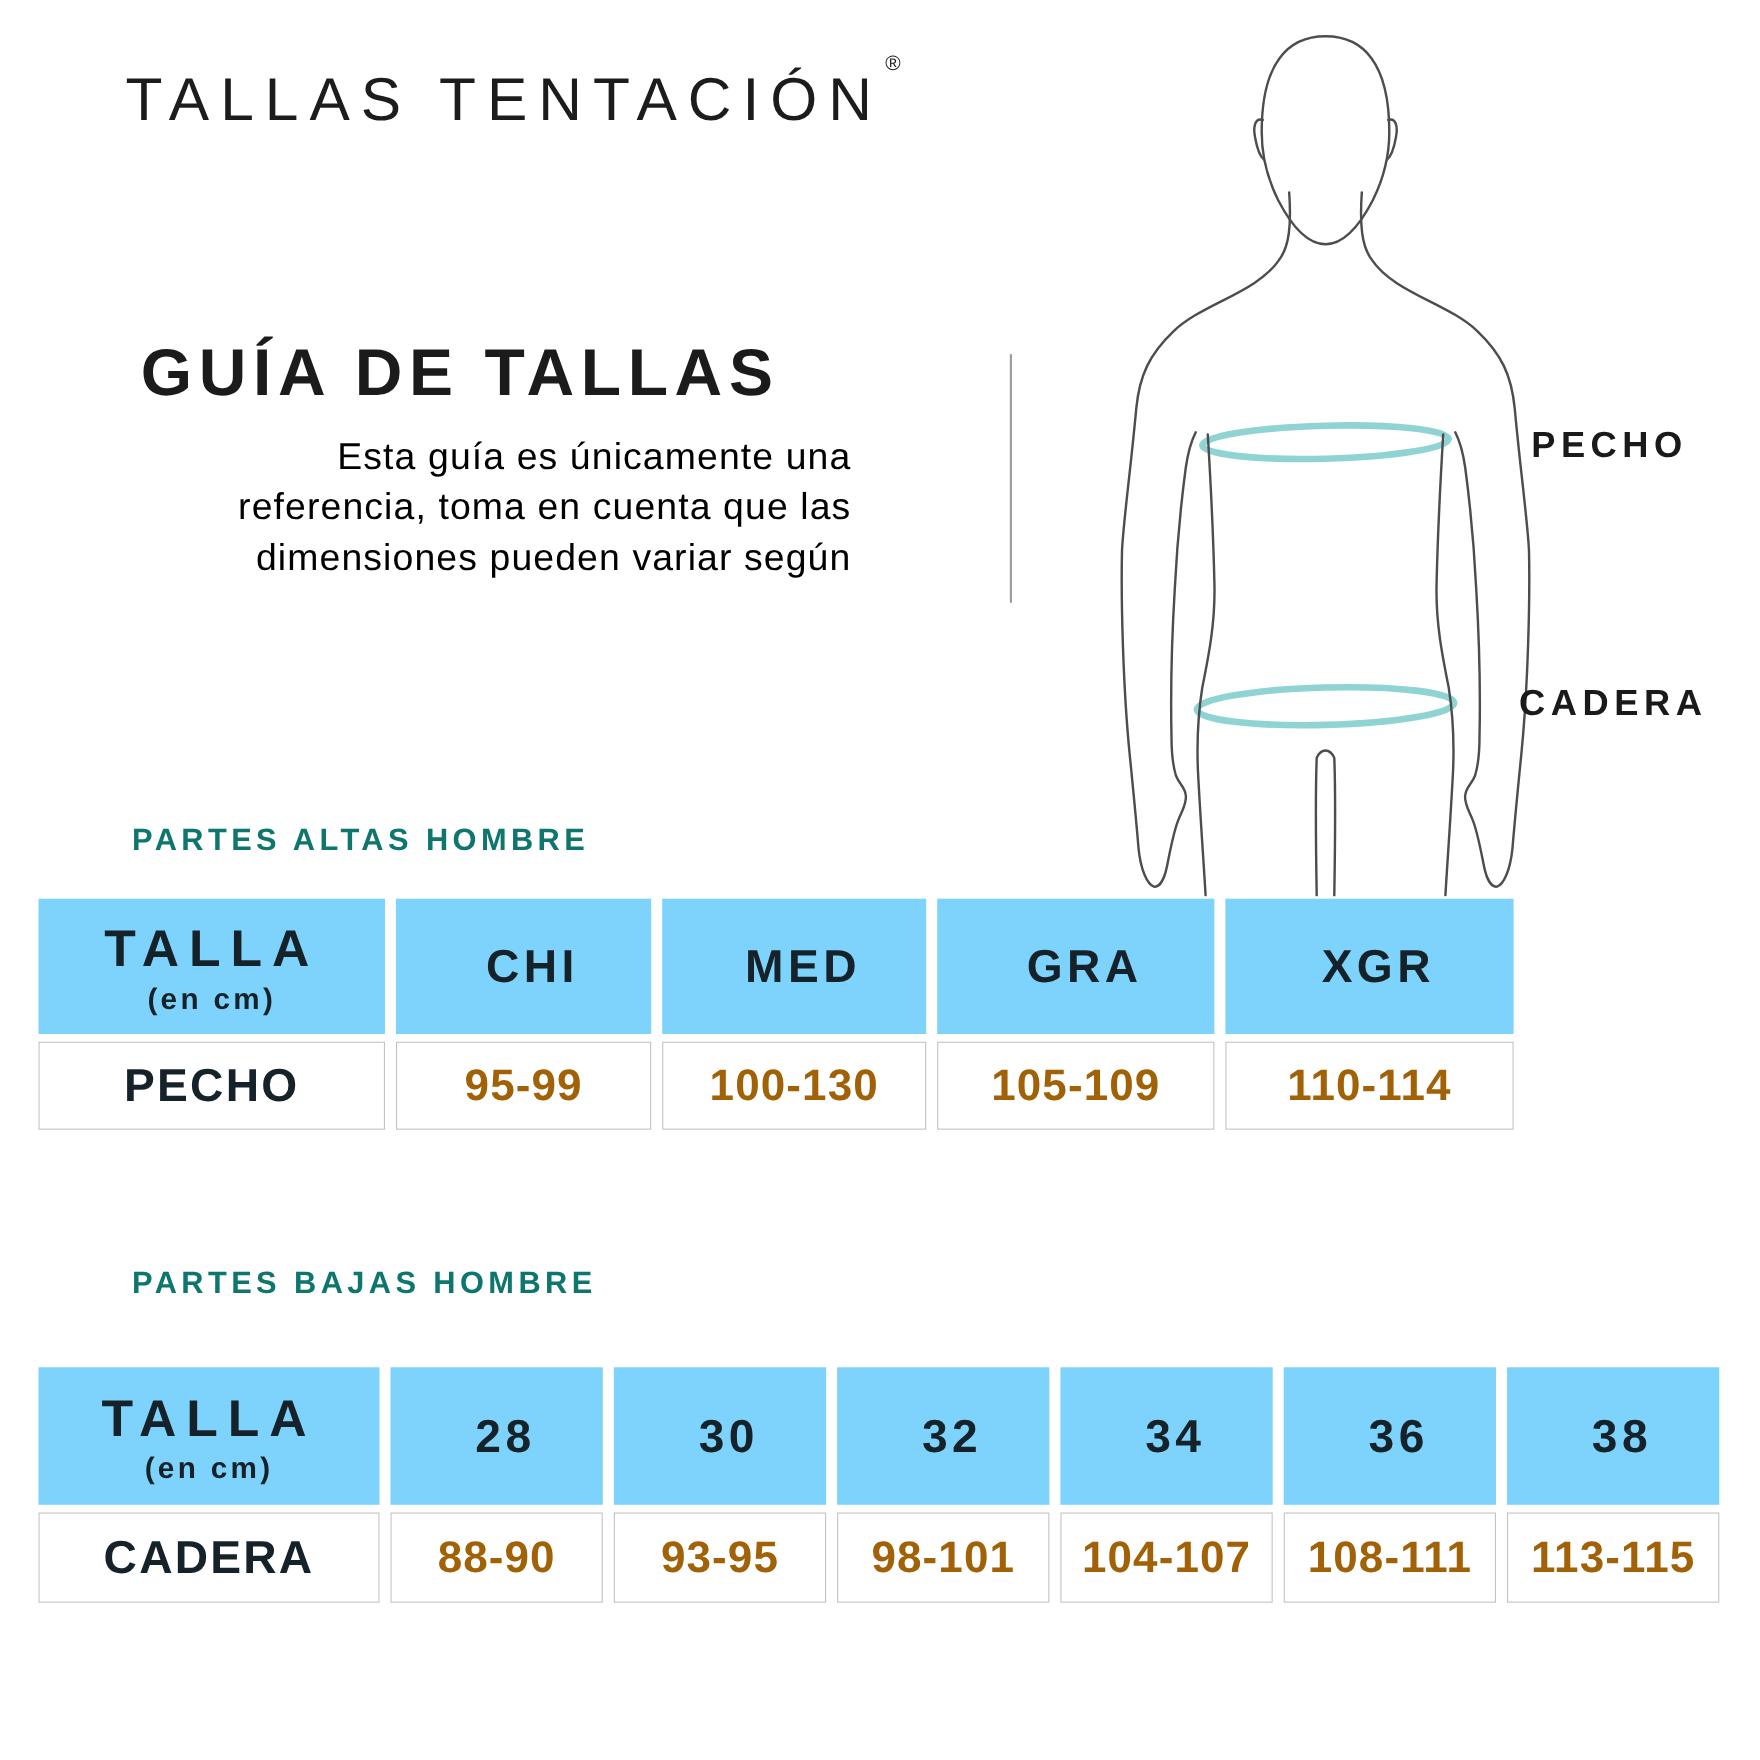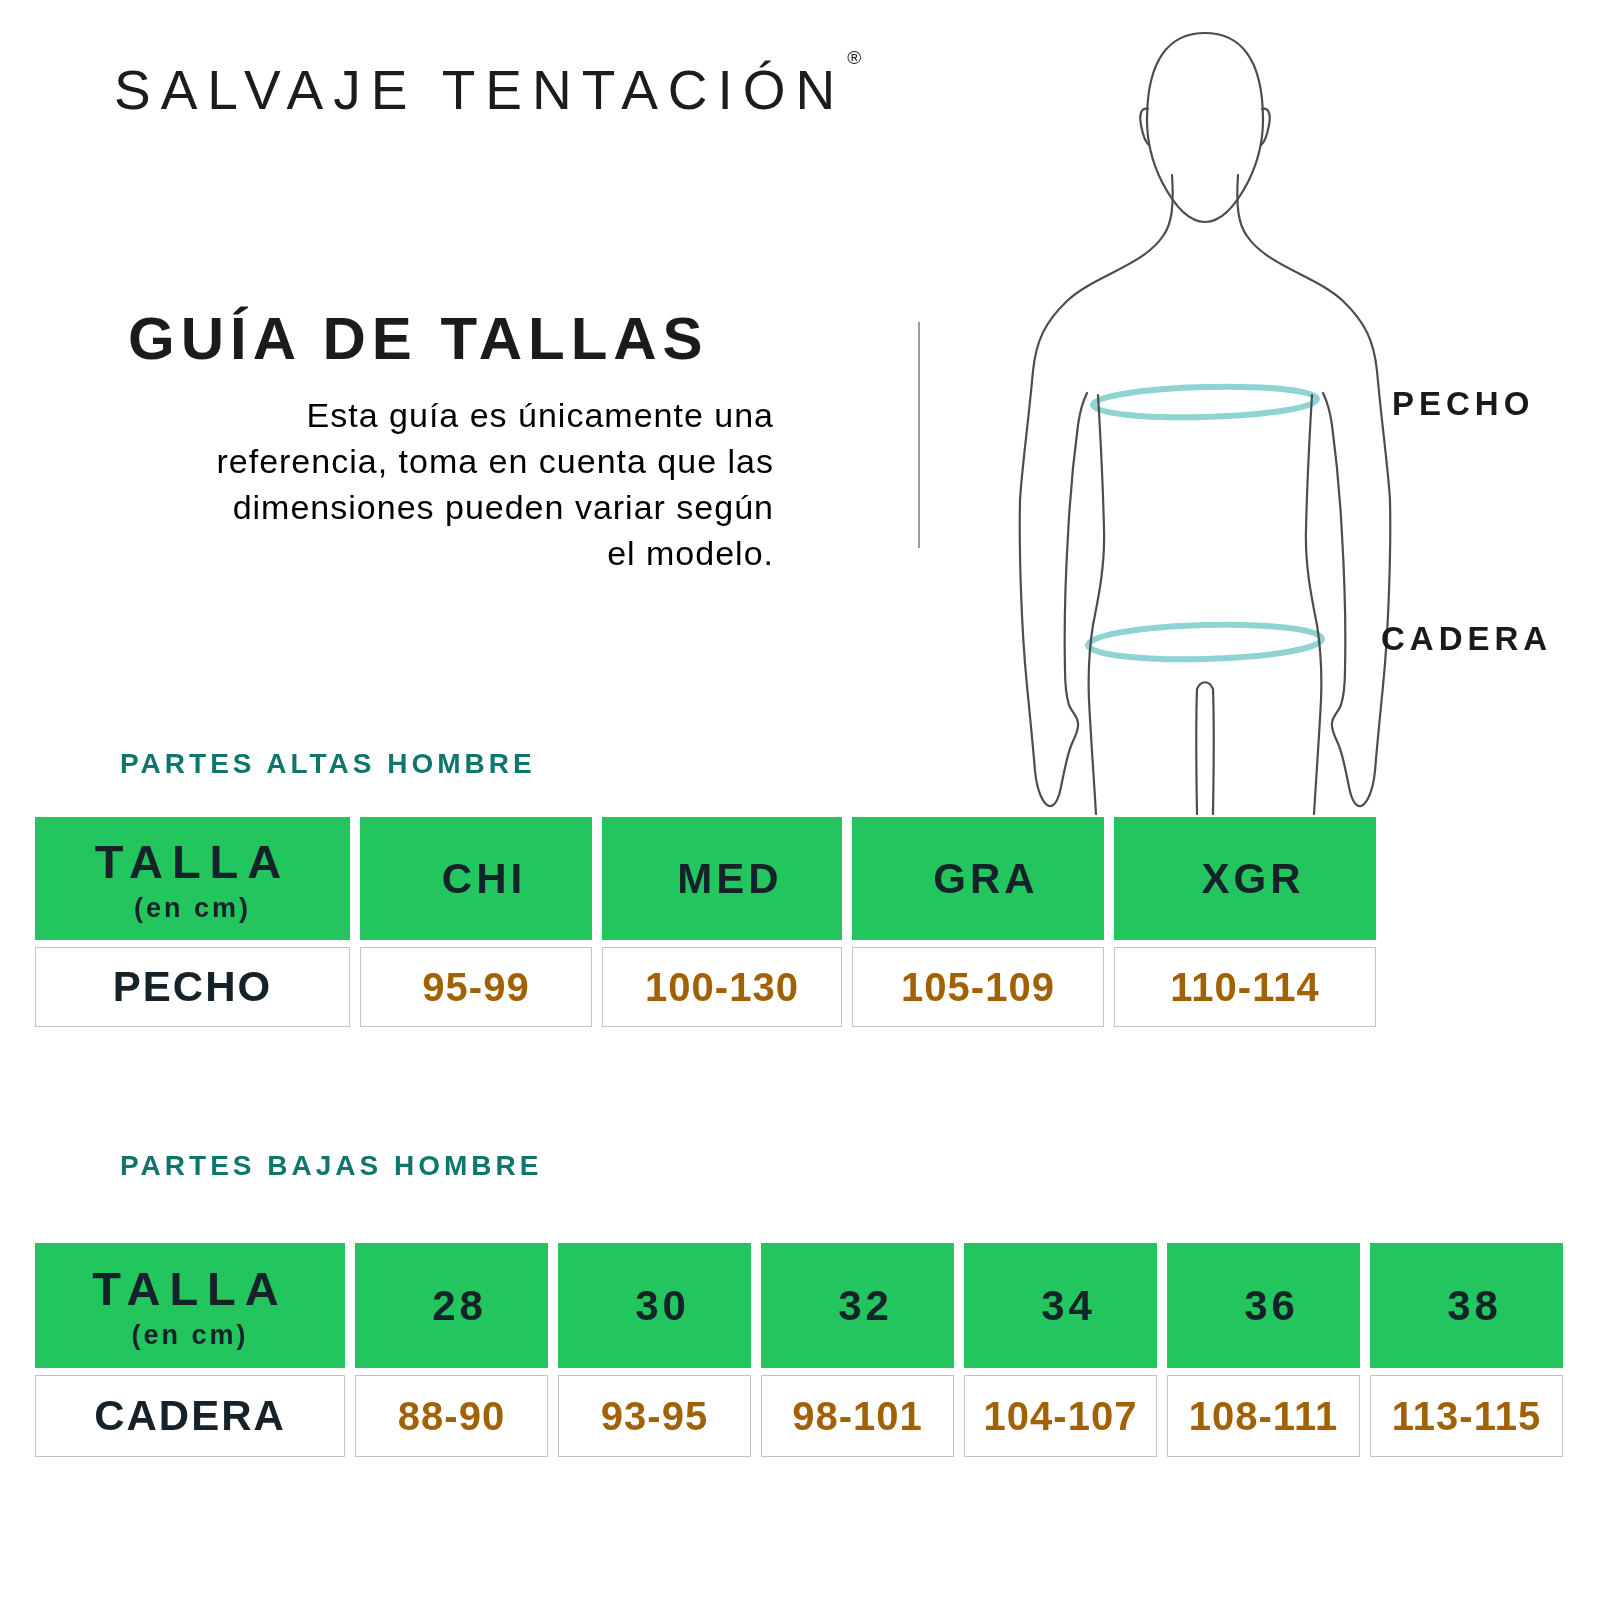--- a/index.html
+++ b/index.html
@@ -67,21 +67,21 @@
   
   .size-table { position:absolute; left:35px; }
   .table-1 { top:817px; }
   .table-2 { top:1243px; }
 
   .t-row { display:grid; column-gap:10px; }
   .t1 .t-row { grid-template-columns:315px 232px 240px 252px 262px; }
   .t2 .t-row { grid-template-columns:310px 193px 193px 193px 193px 193px 193px; }
 
   .t-header .cell {
-    background:#22c55e;
+    background:#7dd3fc;
     display:flex; flex-direction:column; align-items:center; justify-content:center;
   }
   .t1 .t-header .cell { height:123px; }
   .t2 .t-header .cell { height:125px; }
 
   .t-data { margin-top:7px; }
   .t-data .cell {
     background:#ffffff;
     border:1px solid #c3c3c3;
     display:flex; align-items:center; justify-content:center;
@@ -93,28 +93,27 @@
   .th-sub   { font-size:27px; font-weight:bold; letter-spacing:3px; color:#16222a; margin-top:4px; }
   .col-head { font-size:42px; font-weight:bold; letter-spacing:4px; color:#16222a;padding-left:16px; }
   .row-label{ font-size:42px; font-weight:bold; letter-spacing:2px; color:#16222a; }
   .val      { font-size:40px; font-weight:bold; letter-spacing:1px; color:#a16207; }
 </style>
 </head>
 <body>
 
 <div class="page">
 
-  <div class="brand"><span>SALVAJE TENTACIÓN</span><sup>®</sup></div>
+  <div class="brand"><span>TALLAS TENTACIÓN</span><sup>®</sup></div>
 
   <div class="title">GUÍA DE TALLAS</div>
   <div class="intro">
     <div>Esta guía es únicamente una</div>
     <div>referencia, toma en cuenta que las</div>
     <div>dimensiones pueden variar según</div>
-    <div>el modelo.</div>
   </div>
 
   <div class="divider"></div>
 
   <div class="figure-wrap">
     <svg viewBox="0 0 470 790" fill="none" xmlns="http://www.w3.org/2000/svg">
 
       <ellipse cx="230" cy="377" rx="112" ry="15" stroke="#8fd3d3" stroke-width="6" transform="rotate(-1.5 230 377)"></ellipse>
 
       <ellipse cx="230" cy="617" rx="117" ry="17" stroke="#8fd3d3" stroke-width="6" transform="rotate(-1.5 230 617)"></ellipse>

